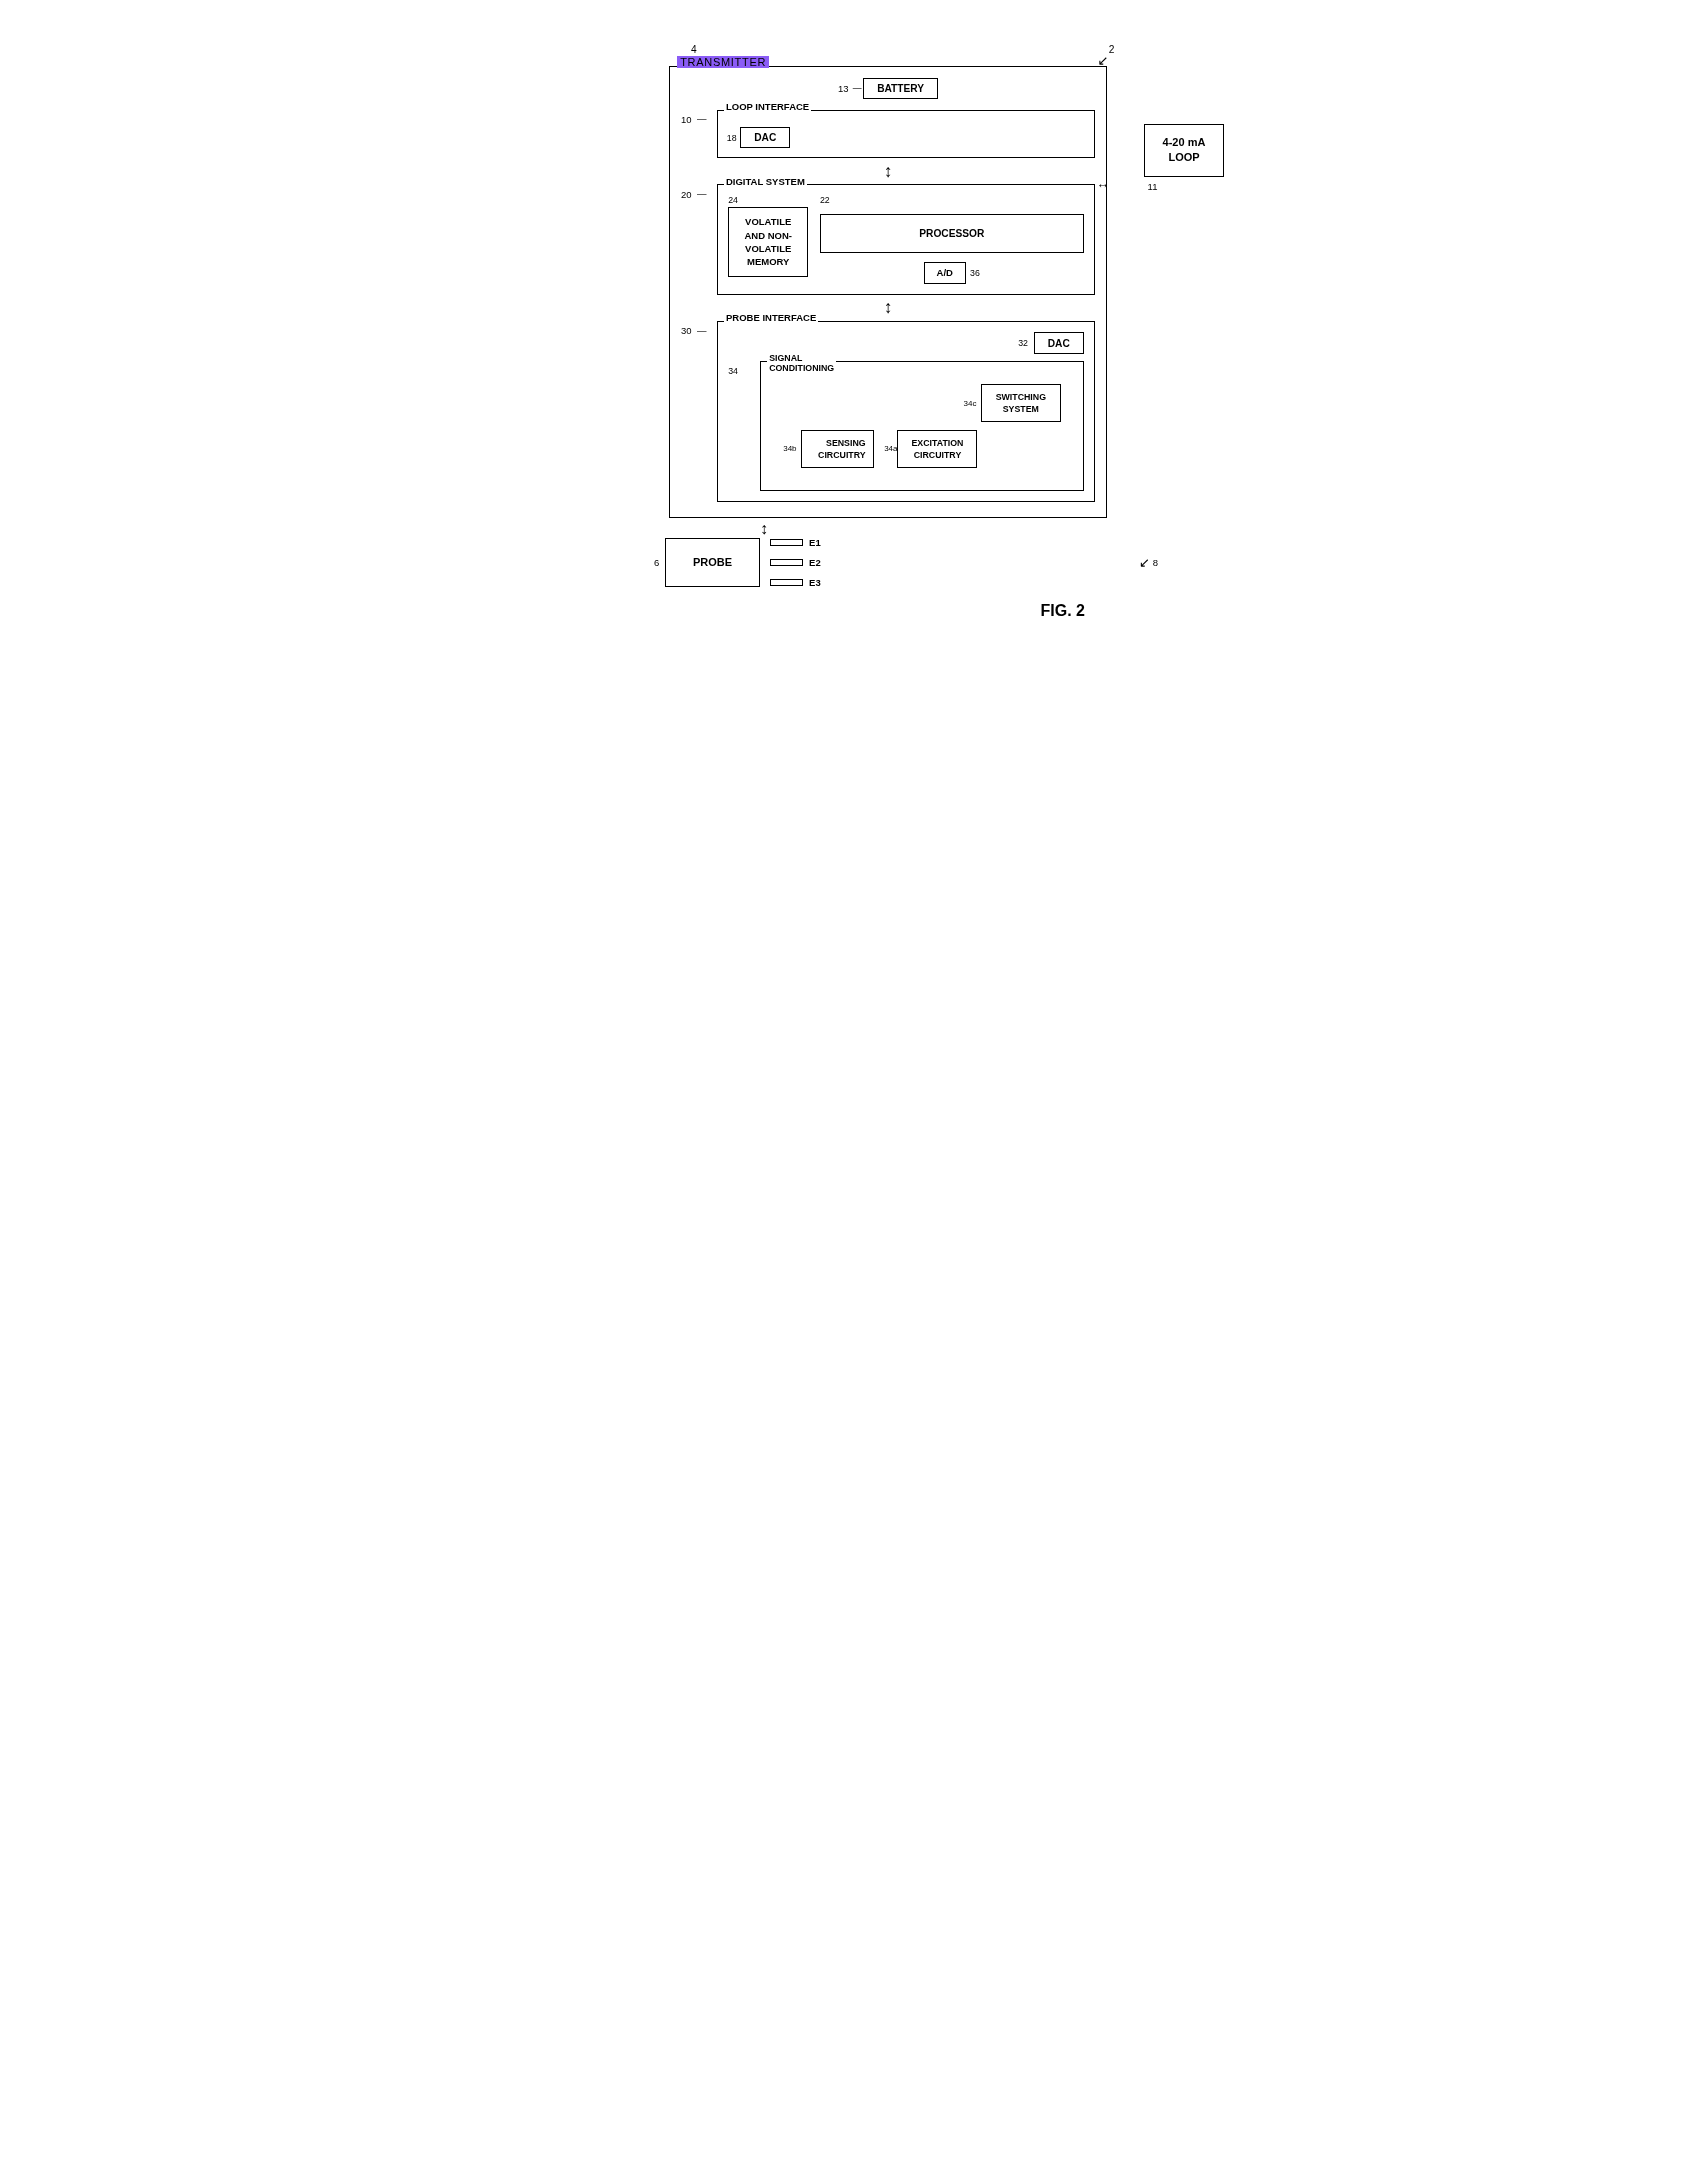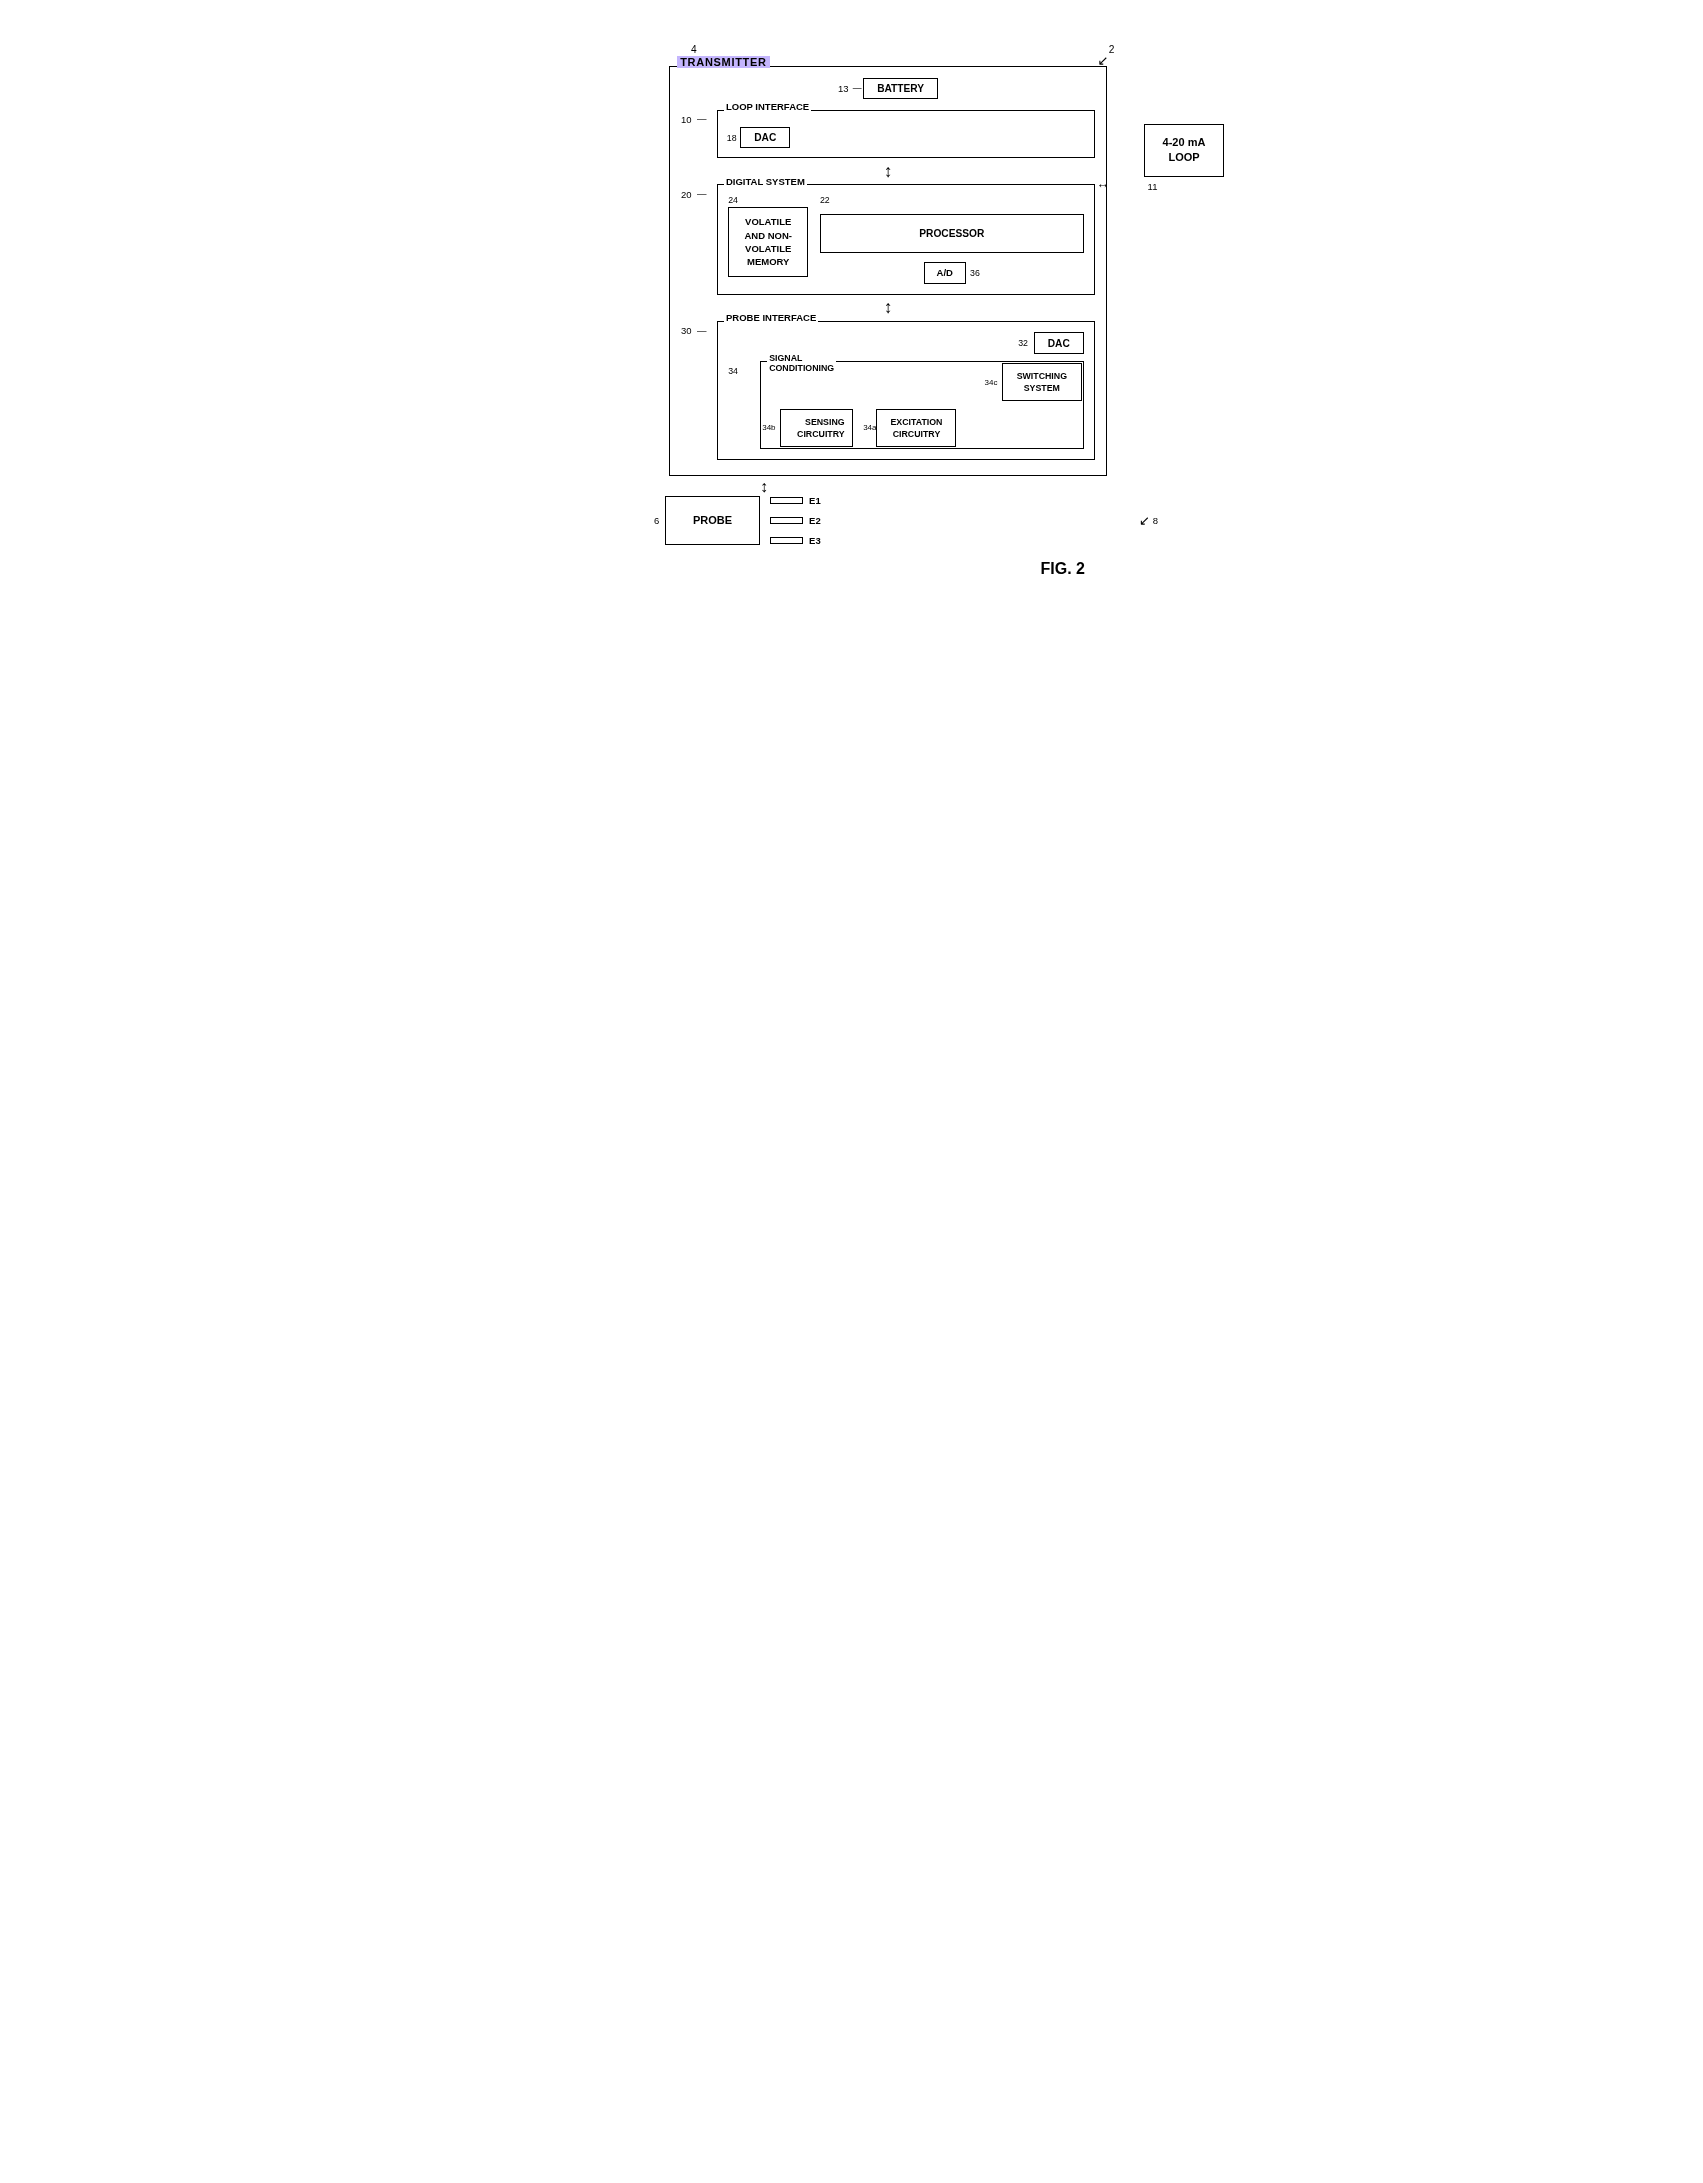--- a/index.html
+++ b/index.html
@@ -23,24 +23,24 @@
     .transmitter-box {
       border: 1.5px solid #000;
       padding: 11px 11px 14.6px 11px;
       position: relative;
       margin-top: 29px;
     }
     .transmitter-label {
       position: absolute;
       top: -10.2px;
       left: 7.3px;
-      background: #c4b5fd;
+      background: #8b5cf6;
       padding: 0 2.9px;
       font-size: 11px;
-      font-weight: bold;
+      font-weight: normal;
       letter-spacing: 0.7px;
     }
 
     
     .battery-row {
       display: flex;
       justify-content: center;
       align-items: center;
       margin-bottom: 10.2px;
       position: relative;
@@ -225,21 +225,21 @@
       margin-bottom: 7.3px;
       gap: 5.8px;
     }
     .dac-ref-probe {
       font-size: 8.8px;
     }
 
     
     .signal-cond-section {
       border: 1.5px solid #000;
-      padding: 1px;
+      padding: 22px;
       position: relative;
     }
     .signal-cond-label {
       position: absolute;
       top: -9.5px;
       left: 5.8px;
       background: #fff;
       padding: 0 2.2px;
       font-size: 8.8px;
       font-weight: bold;

